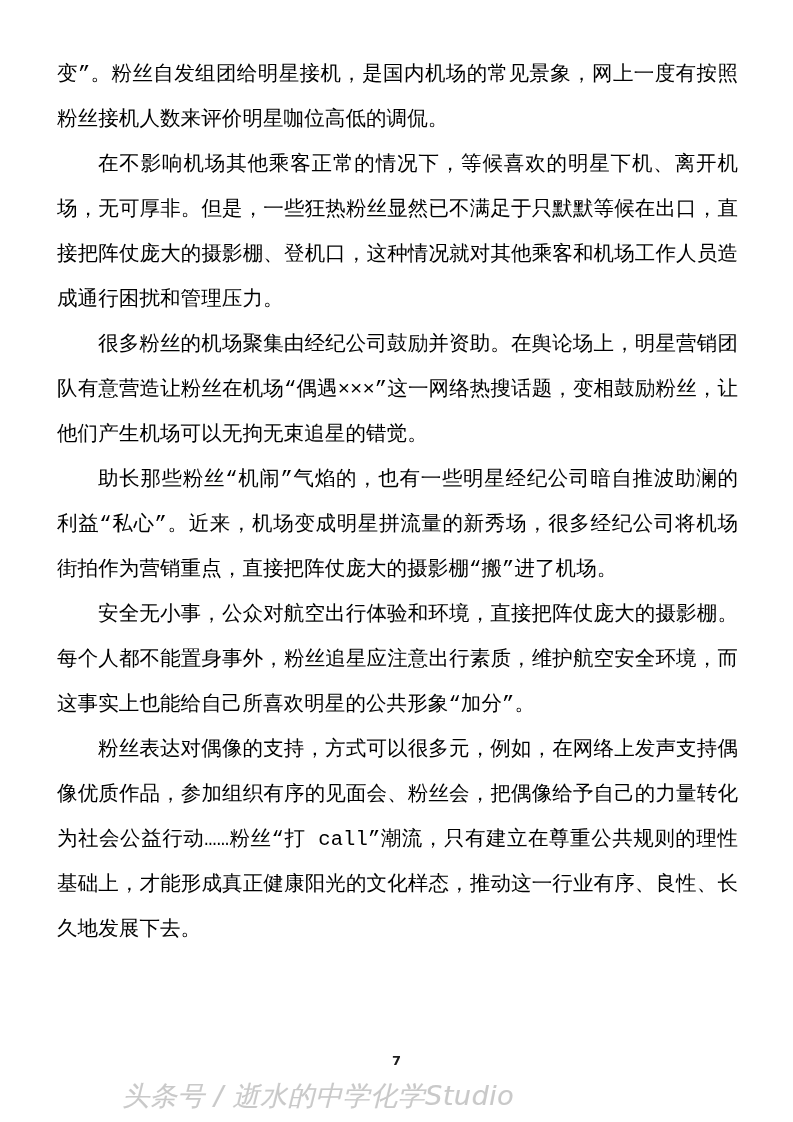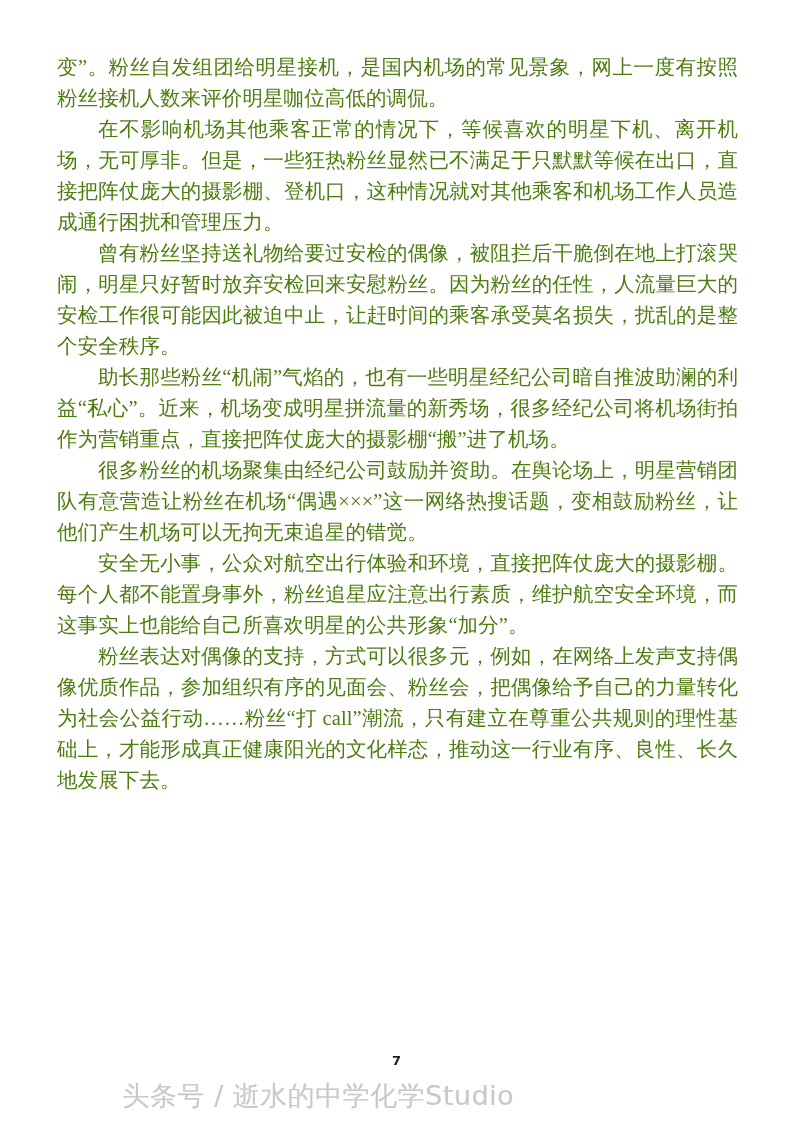--- a/index.html
+++ b/index.html
@@ -30,26 +30,26 @@
     position: absolute;
     left: 57px;
     top: 52px;
     width: 681px;
   }
 
   .para {
     margin: 0 0 0 0;
     padding: 0;
     font-size: 20.5px;
-    line-height: 31px;
-    color: #4d7c0f;
+    line-height: 45px;
+    color: #000000;
     text-align: justify;
     text-justify: inter-character;
     text-indent: 2em;
-    font-family: Liberation Serif, serif;
+    font-family: Liberation Mono, monospace;
     letter-spacing: 0.1px;
     word-break: break-all;
   }
 
   
   .para.cont {
     text-indent: 0;
   }
 
   
@@ -71,39 +71,39 @@
   }
 
   #watermark {
     position: absolute;
     left: 0;
     top: 1078px;
     width: 637px;
     text-align: center;
     font-family: "DejaVu Sans", "Liberation Sans", sans-serif;
     font-size: 27px;
+    font-style: italic;
     color: #c9c9c9;
     letter-spacing: 0.5px;
     white-space: nowrap;
     text-shadow: 1px 1px 0 #ffffff, -0.5px -0.5px 0 #e8e8e8;
     user-select: none;
   }
 </style>
 </head>
 <body>
 
 <div id="page">
 
   <div id="content">
 
     <p class="para cont">变”。粉丝自发组团给明星接机，是国内机场的常见景象，网上一度有按照粉丝接机人数来评价明星咖位高低的调侃。</p>
     <p class="para">在不影响机场其他乘客正常的情况下，等候喜欢的明星下机、离开机场，无可厚非。但是，一些狂热粉丝显然已不满足于只默默等候在出口，直接把阵仗庞大的摄影棚、登机口，这种情况就对其他乘客和机场工作人员造成通行困扰和管理压力。</p>
-    <p class="para">曾有粉丝坚持送礼物给要过安检的偶像，被阻拦后干脆倒在地上打滚哭闹，明星只好暂时放弃安检回来安慰粉丝。因为粉丝的任性，人流量巨大的安检工作很可能因此被迫中止，让赶时间的乘客承受莫名损失，扰乱的是整个安全秩序。</p>
+    <p class="para">很多粉丝的机场聚集由经纪公司鼓励并资助。在舆论场上，明星营销团队有意营造让粉丝在机场“偶遇×××”这一网络热搜话题，变相鼓励粉丝，让他们产生机场可以无拘无束追星的错觉。</p>
     <p class="para">助长那些粉丝“机闹”气焰的，也有一些明星经纪公司暗自推波助澜的利益“私心”。近来，机场变成明星拼流量的新秀场，很多经纪公司将机场街拍作为营销重点，直接把阵仗庞大的摄影棚“搬”进了机场。</p>
-    <p class="para">很多粉丝的机场聚集由经纪公司鼓励并资助。在舆论场上，明星营销团队有意营造让粉丝在机场“偶遇×××”这一网络热搜话题，变相鼓励粉丝，让他们产生机场可以无拘无束追星的错觉。</p>
     <p class="para">安全无小事，公众对航空出行体验和环境，直接把阵仗庞大的摄影棚。每个人都不能置身事外，粉丝追星应注意出行素质，维护航空安全环境，而这事实上也能给自己所喜欢明星的公共形象“加分”。</p>
     <p class="para">粉丝表达对偶像的支持，方式可以很多元，例如，在网络上发声支持偶像优质作品，参加组织有序的见面会、粉丝会，把偶像给予自己的力量转化为社会公益行动……粉丝“打 call”潮流，只有建立在尊重公共规则的理性基础上，才能形成真正健康阳光的文化样态，推动这一行业有序、良性、长久地发展下去。</p>
 
   </div>
 
   <div id="page-number">7</div>
 
   <div id="watermark">头条号 / 逝水的中学化学Studio</div>
 
 </div>

